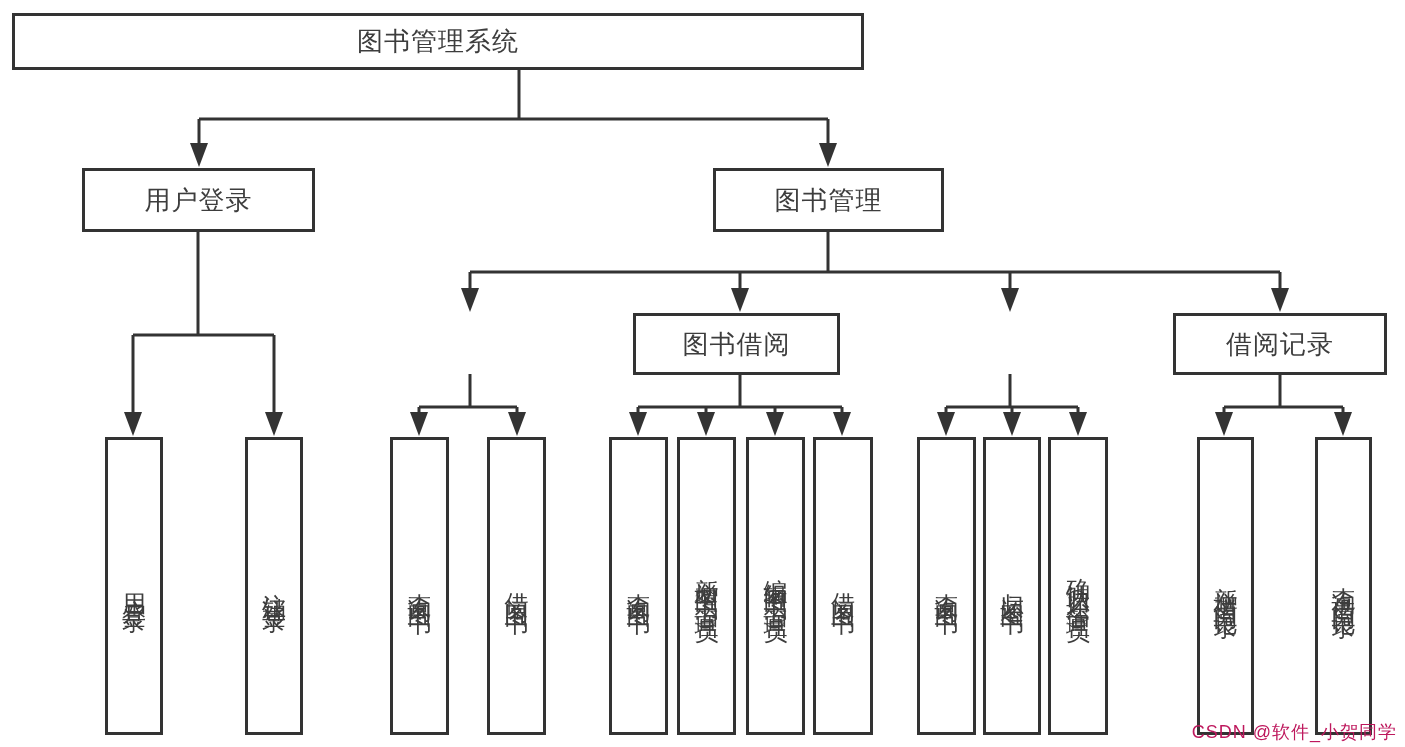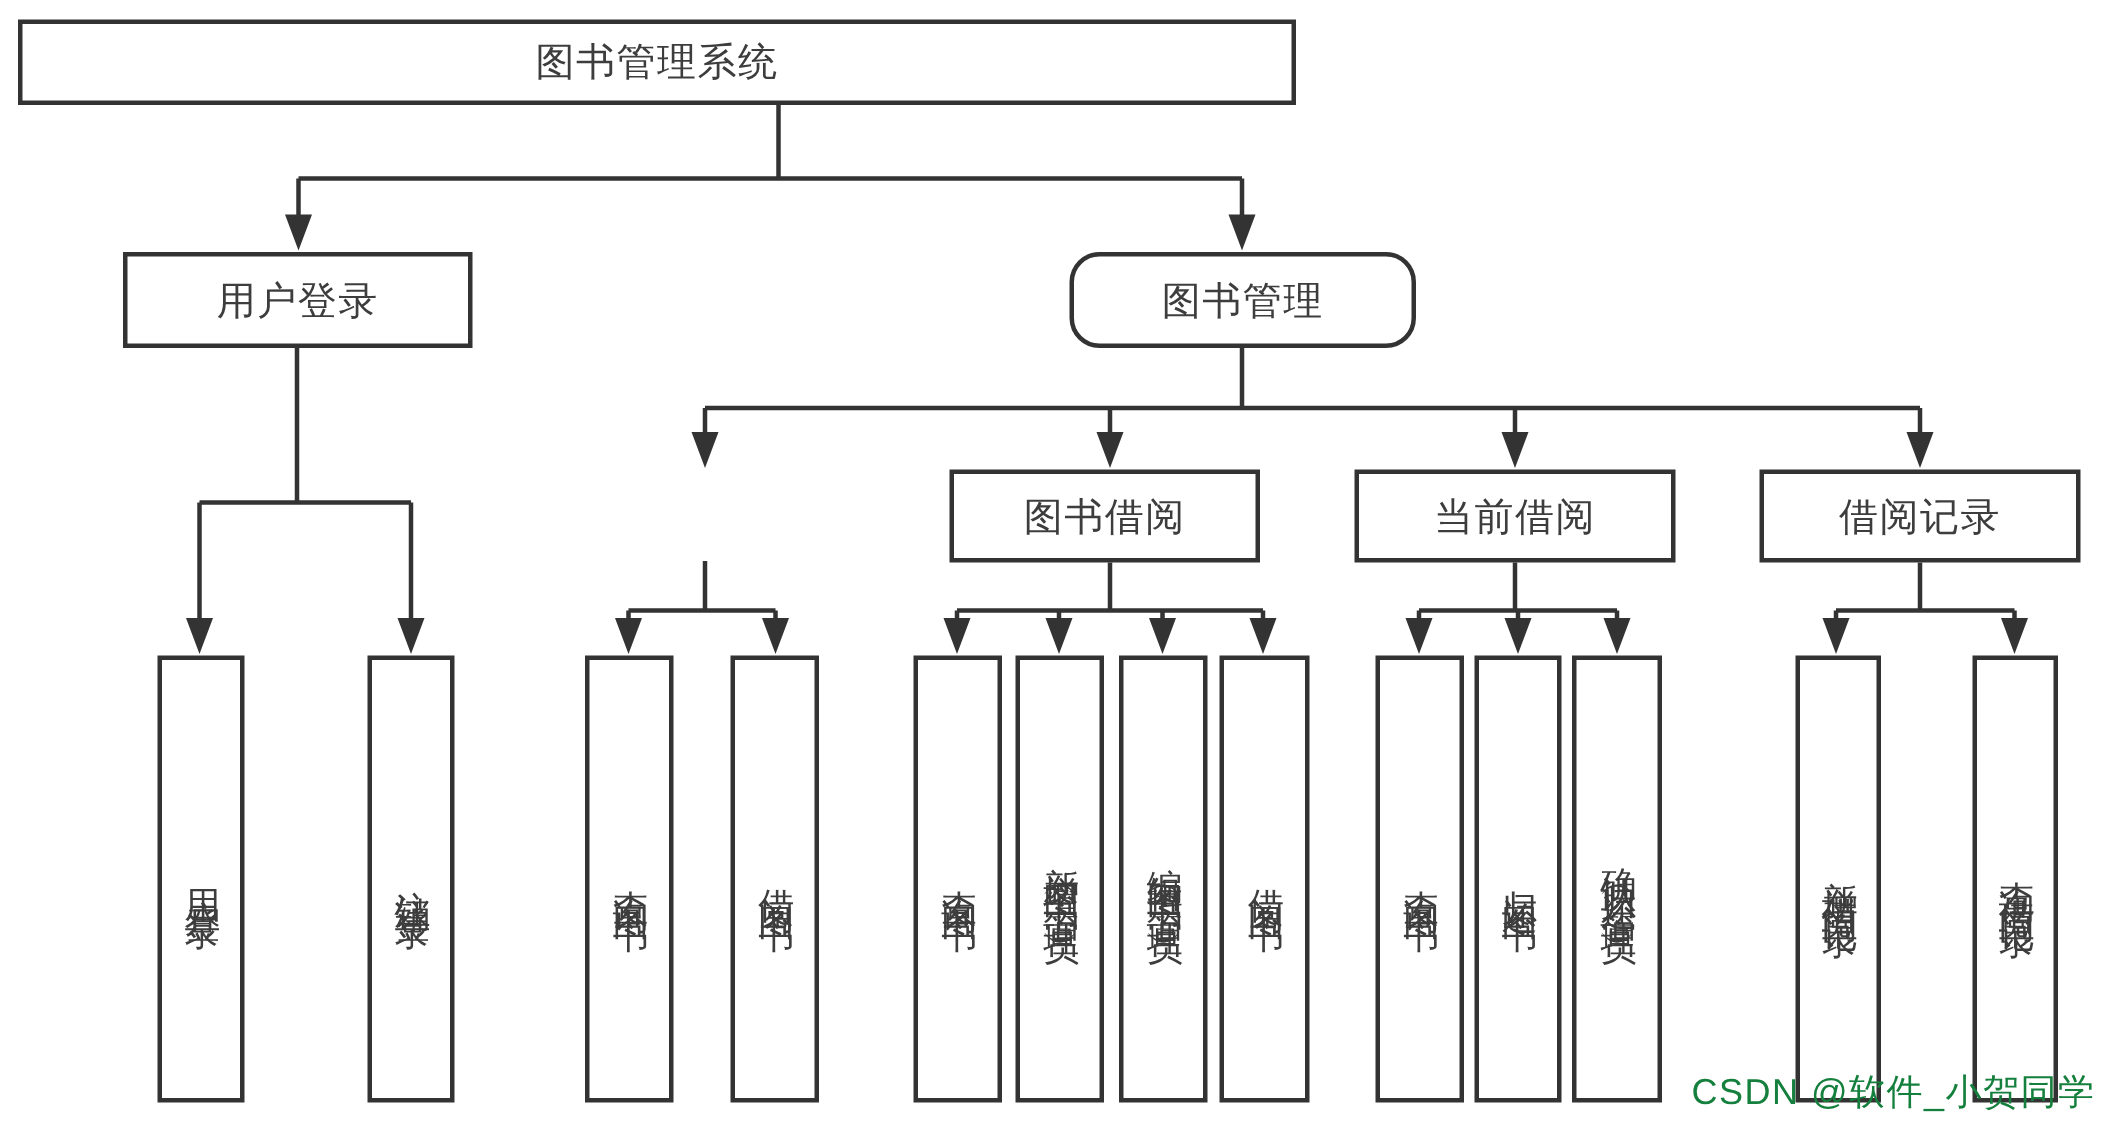--- a/index.html
+++ b/index.html
@@ -32,22 +32,22 @@
     text-orientation: mixed;
     font-size: 24px;
     letter-spacing: 6px;
     line-height: 1;
     color: #3d3d3d;
   }
   .watermark {
     position: absolute;
     right: 8px;
     bottom: 3px;
-    font-size: 24px;
-    color: #15803d;
+    font-size: 18px;
+    color: #be185d;
     letter-spacing: 1px;
     white-space: nowrap;
     z-index: 5;
   }
   svg .line { stroke: #333333; stroke-width: 3; fill: none; }
   svg .arrow { fill: #333333; stroke: none; }
 </style>
 </head>
 <body>
 
@@ -129,29 +129,26 @@
     </g>
   </svg>
 
   <div class="node hbox" style="left:12px; top:13px; width:852px; height:57px;">
     <span>图书管理系统</span>
   </div>
 
   <div class="node hbox" style="left:82px; top:168px; width:233px; height:64px;">
     <span>用户登录</span>
   </div>
-  <div class="node hbox" style="left:713px; top:168px; width:231px; height:64px;border-radius:20px;">
+  <div class="node hbox" style="left:713px; top:168px; width:231px; height:64px;">
     <span>图书管理</span>
   </div>
 
   <div class="node hbox" style="left:633px; top:313px; width:207px; height:62px;">
     <span>图书借阅</span>
-  </div>
-  <div class="node hbox" style="left:903px; top:313px; width:214px; height:62px;">
-    <span>当前借阅</span>
   </div>
   <div class="node hbox" style="left:1173px; top:313px; width:214px; height:62px;">
     <span>借阅记录</span>
   </div>
 
   <div class="node vbox" style="left:105px; top:437px; width:58px; height:298px;">
     <span>用户登录</span>
   </div>
   <div class="node vbox" style="left:245px; top:437px; width:58px; height:298px;">
     <span>注销登录</span>

